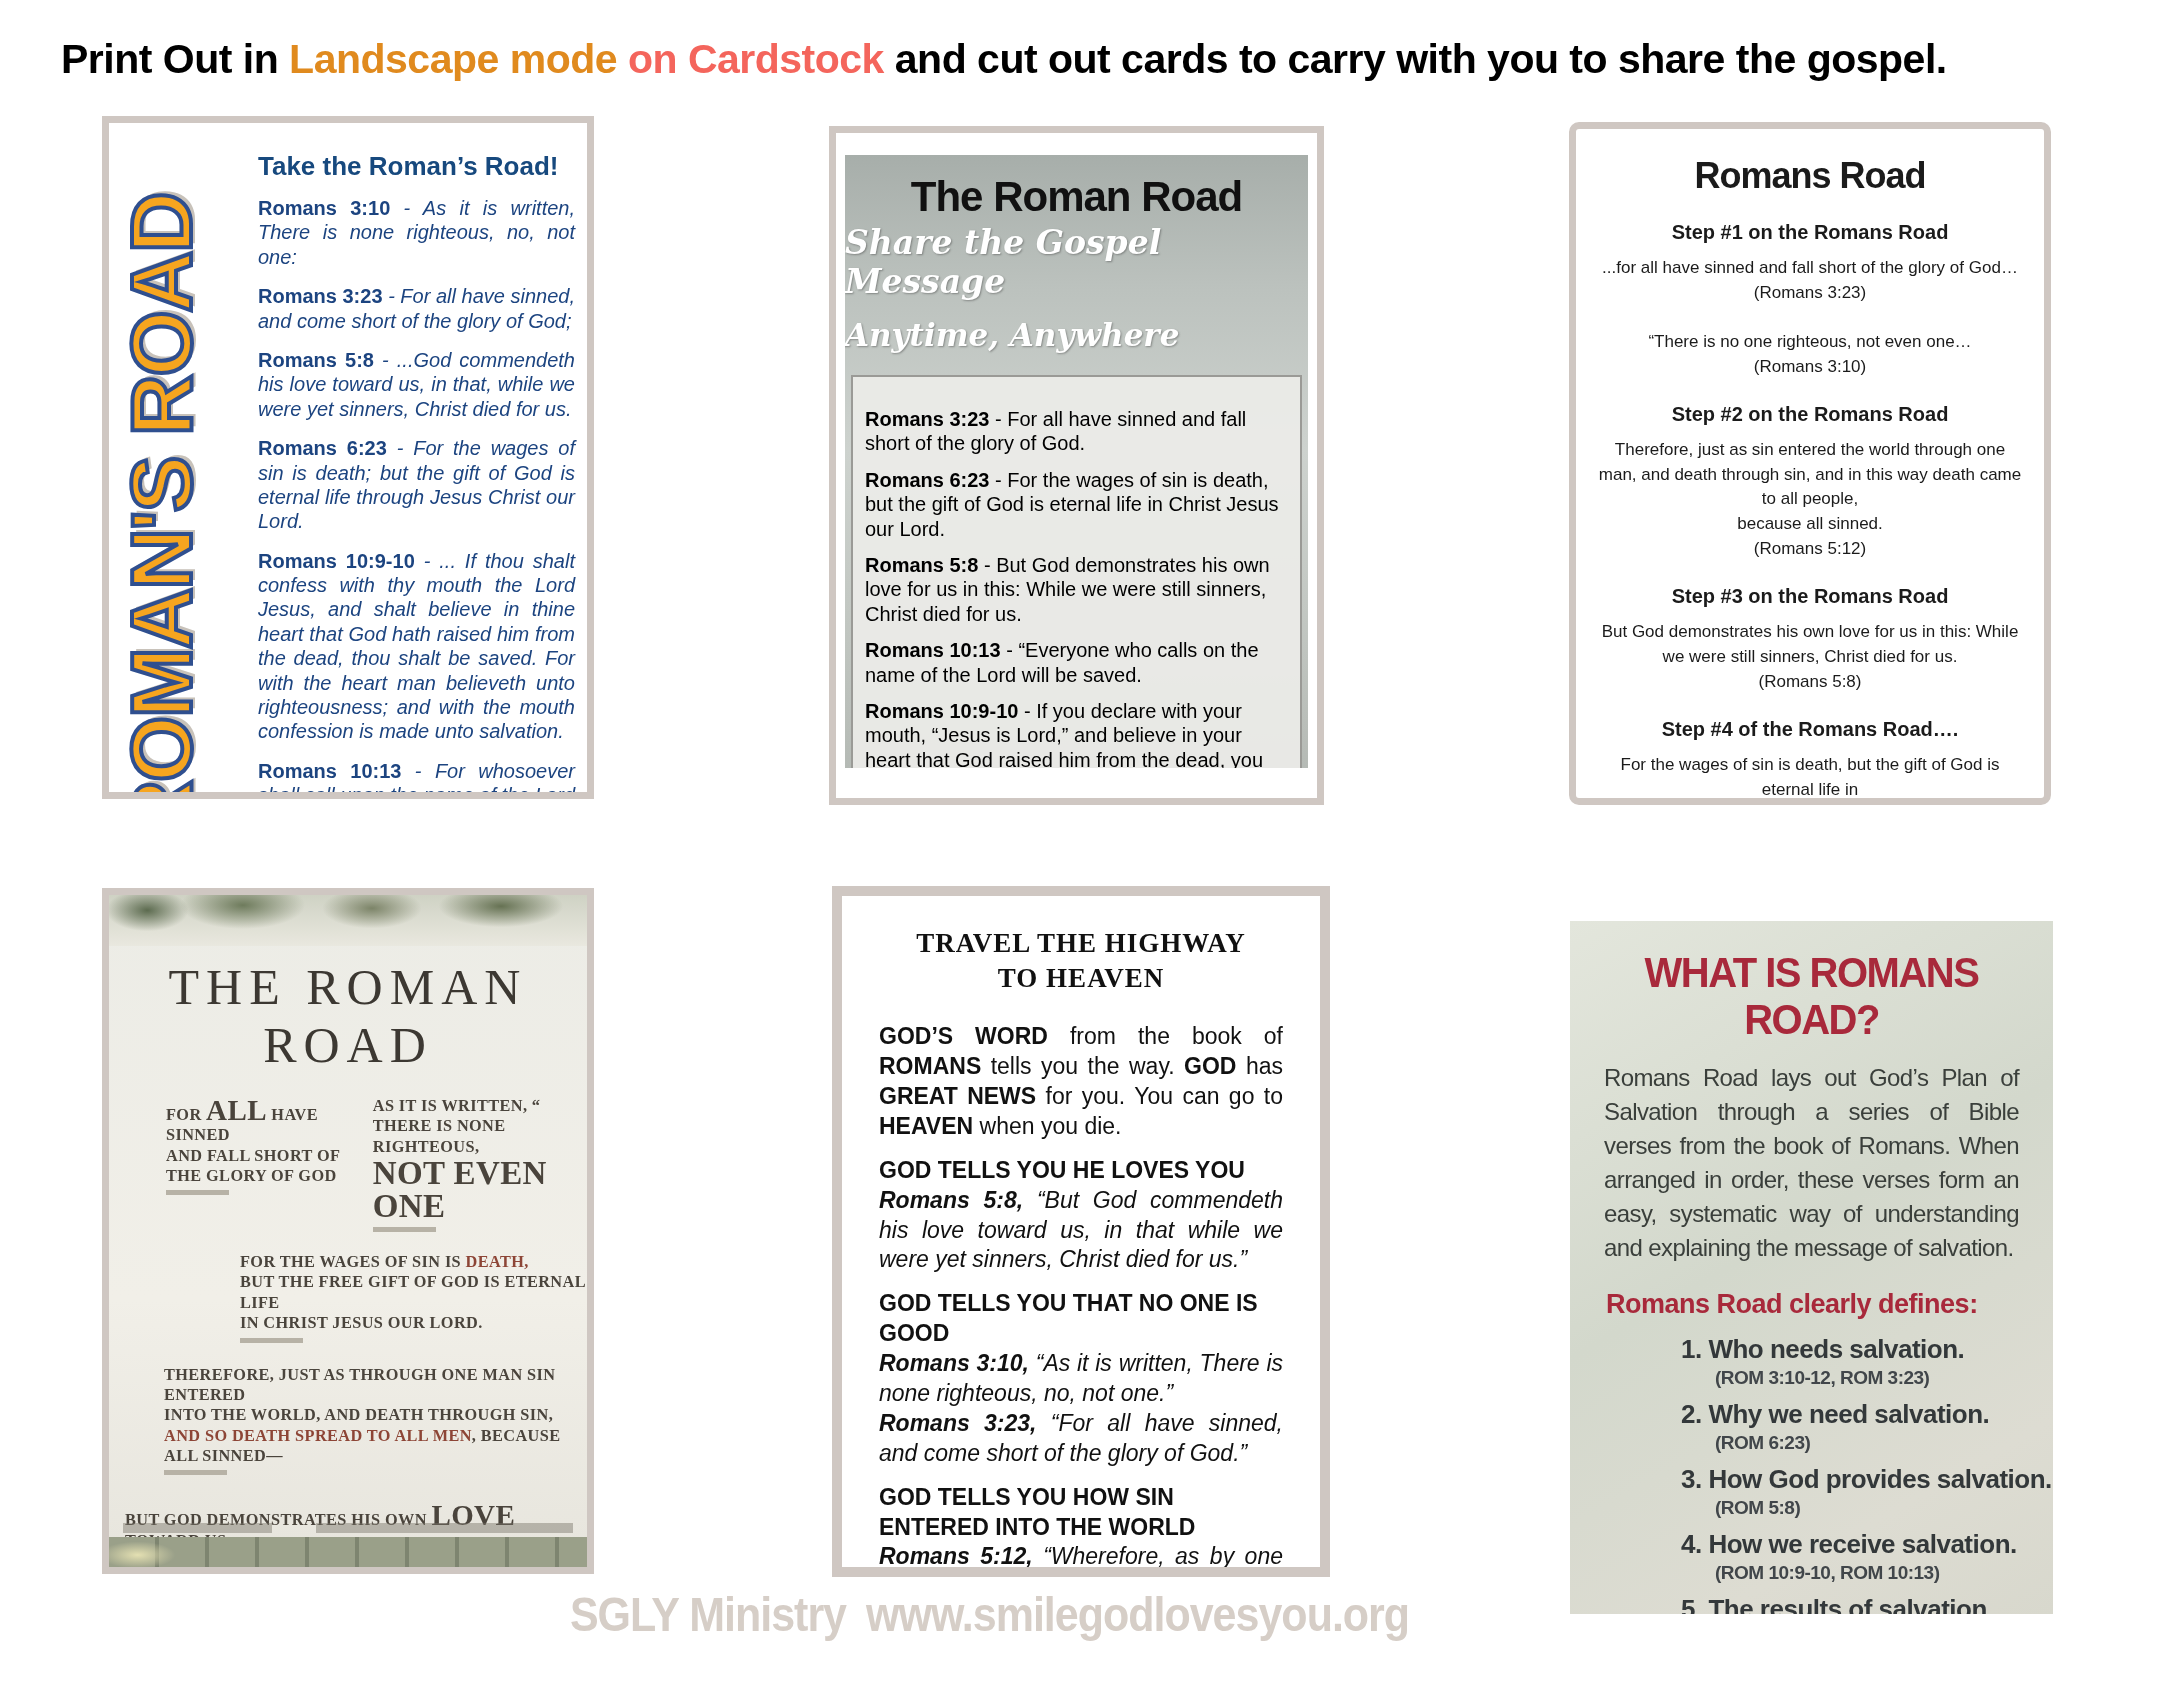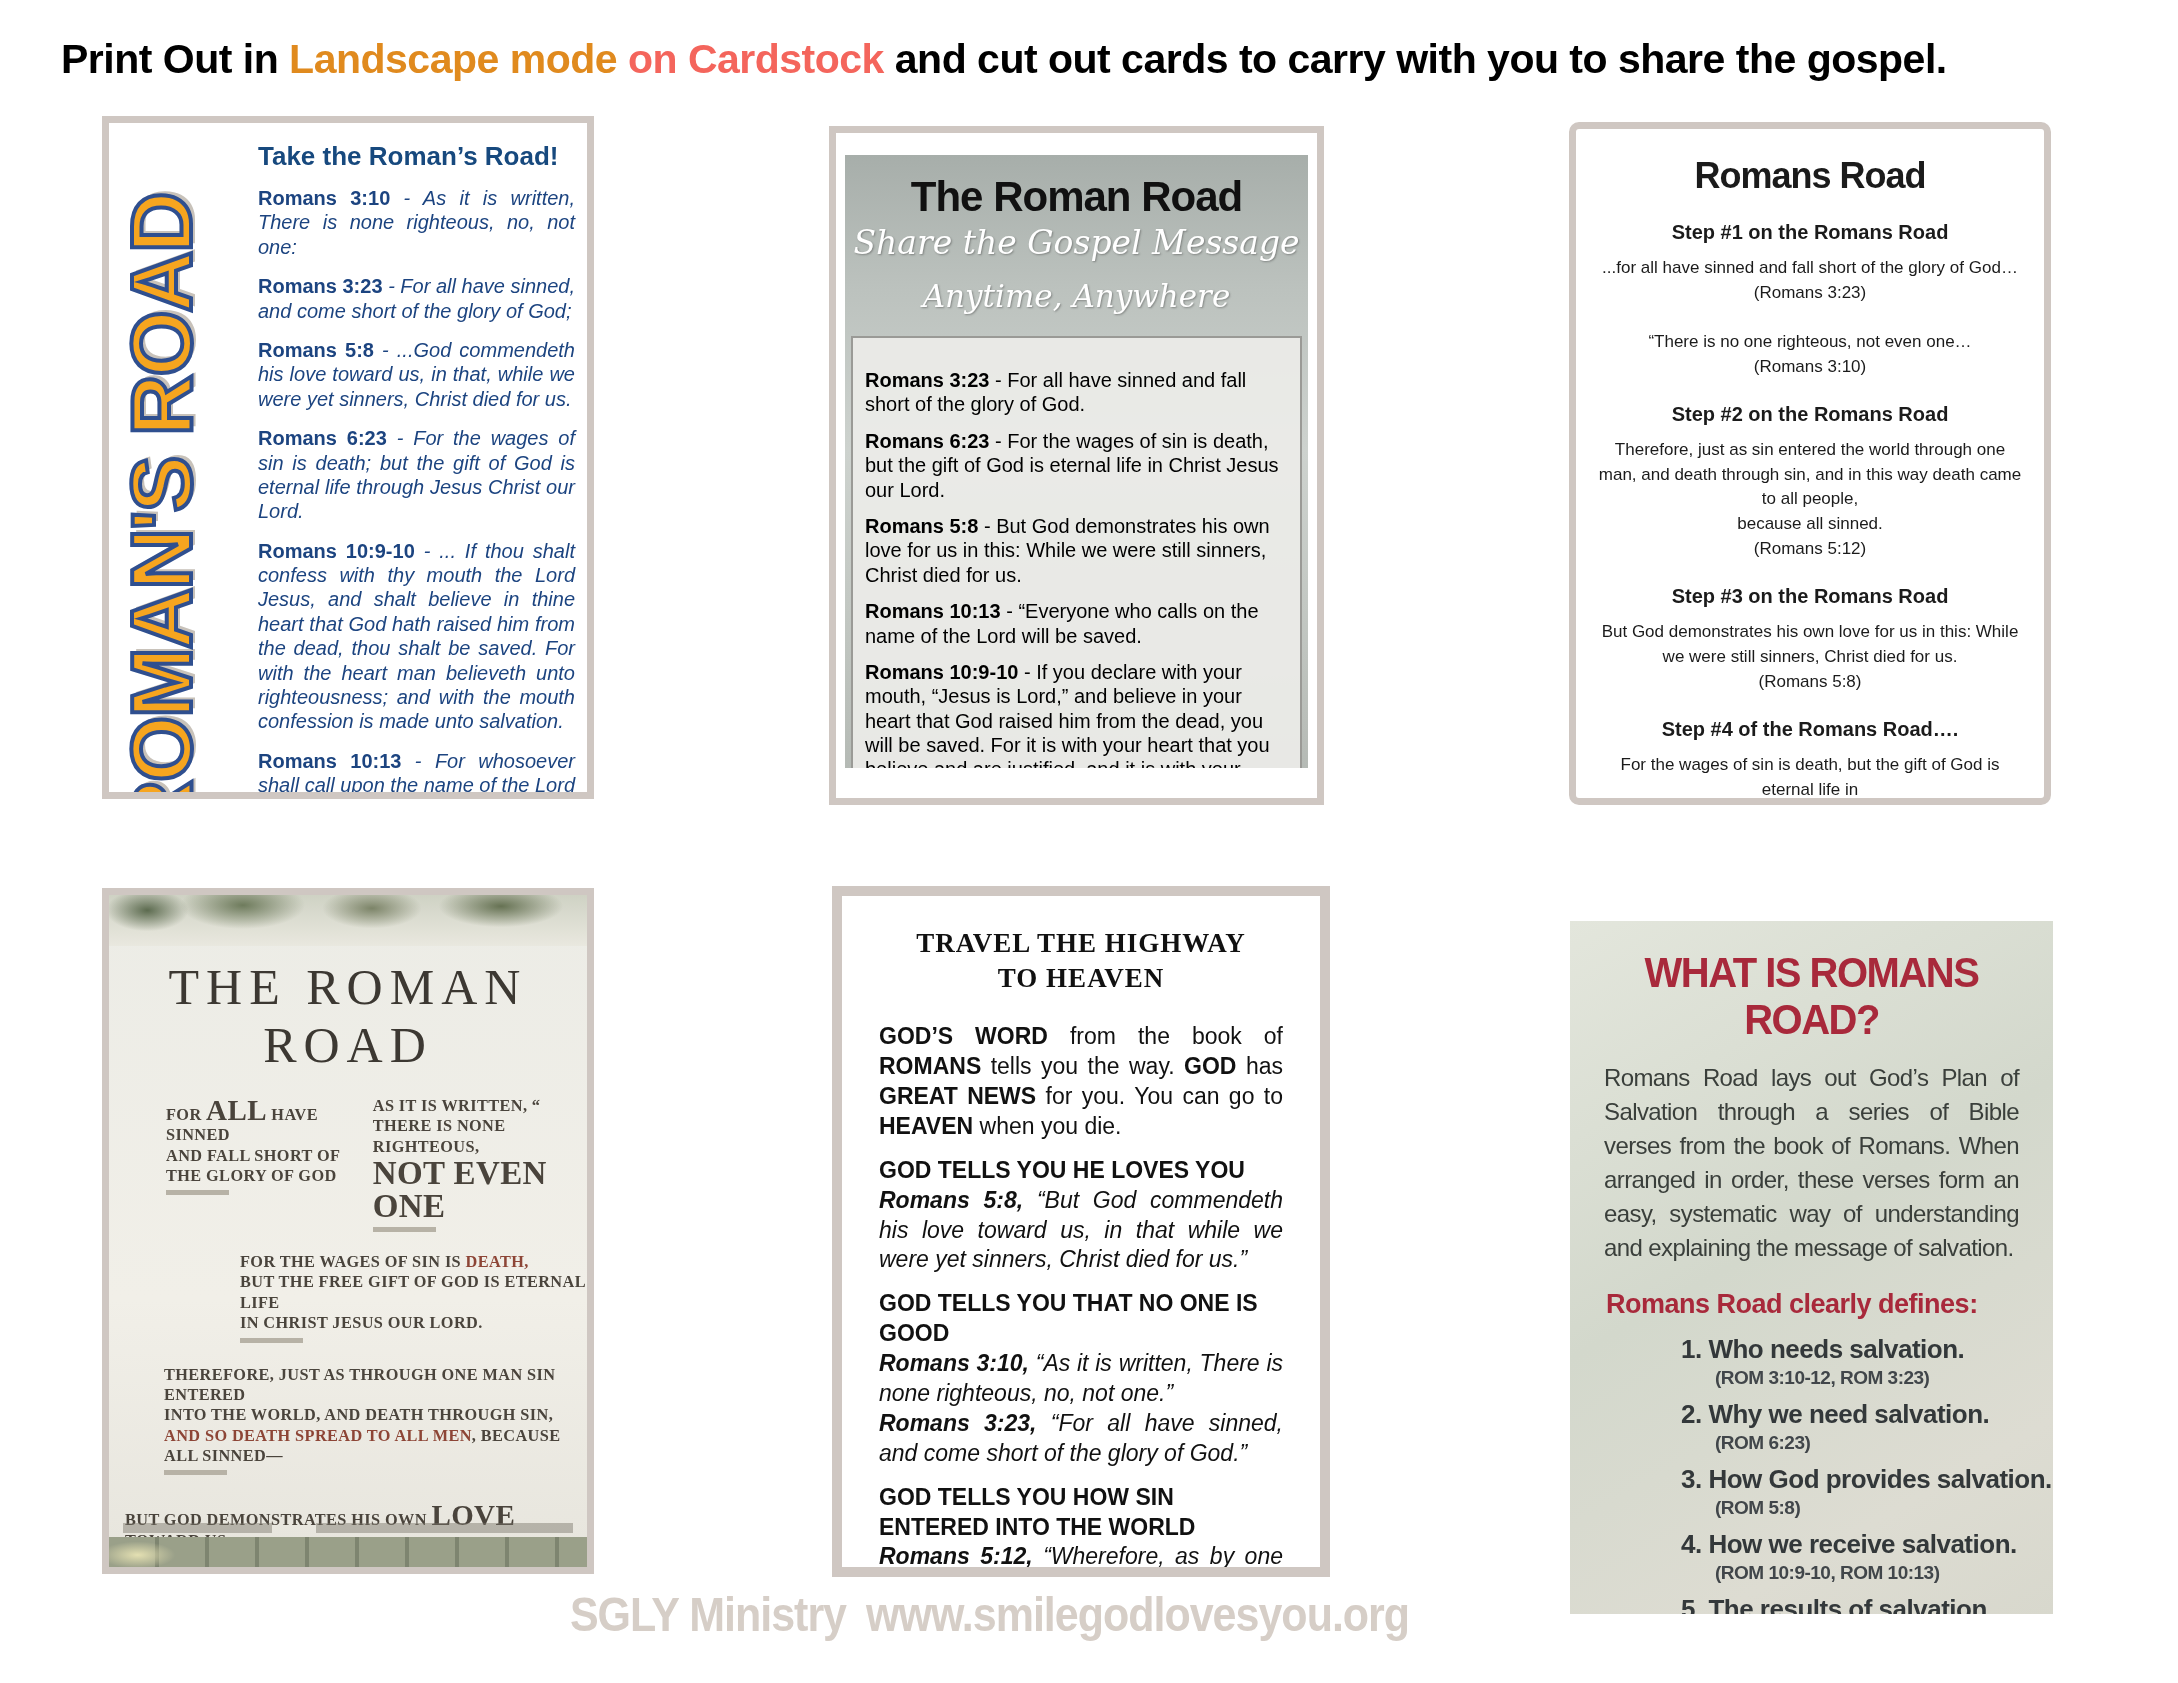--- a/index.html
+++ b/index.html
@@ -14,33 +14,33 @@
 
   
   .card{position:absolute;background:#fff;border:7px solid #cfc7c2;box-sizing:border-box;overflow:hidden;}
 
   
   #card1{left:102px;top:116px;width:492px;height:683px;}
   #card1 .vertical-art{position:absolute;left:-249px;top:327px;width:644px;height:139px;
       transform:rotate(-90deg);transform-origin:center;text-align:center;
       font-size:85px;font-weight:bold;letter-spacing:-2px;color:#f6a51f;
       -webkit-text-stroke:4px #2f4f8f;text-shadow:4px 4px 0 #c8c2ba;white-space:nowrap;}
-  #card1 .col{position:absolute;left:149px;top:18px;width:317px;color:#1c4480;}
+  #card1 .col{position:absolute;left:149px;top:28px;width:317px;color:#1c4480;}
   #card1 h2{margin:0 0 14px 0;font-size:26px;color:#17497e;}
   #card1 p.verse{margin:0 0 15px 0;font-size:20px;line-height:1.22;text-align:justify;}
   #card1 p.verse b{font-style:normal;}
   #card1 p.verse i{font-weight:normal;}
 
   
   #card2{left:829px;top:126px;width:495px;height:679px;padding:22px 9px 30px 9px;}
   #card2 .photo{width:100%;height:100%;box-sizing:border-box;overflow:hidden;
       background:linear-gradient(#a7aeaa 0%,#bcc2be 22%,#cdd2ce 48%,#c2c7c2 75%,#b5bab5 100%);}
   #card2 h2{margin:18px 0 0 0;text-align:center;font-size:42px;color:#111;letter-spacing:-1px;}
-  #card2 .script{text-align:center;color:#fff;font-family:"DejaVu Serif",serif;font-style:italic;
-      font-weight:normal;text-shadow:1px 1px 2px rgba(60,60,60,.45);}
+  #card2 .script{color:#fff;font-family:"DejaVu Serif",serif;font-style:italic;
+      font-weight:bold;text-shadow:1px 1px 2px rgba(60,60,60,.45);}
   #card2 .script.s1{font-size:33px;margin-top:2px;}
   #card2 .script.s2{font-size:31px;margin-top:16px;}
   #card2 .panel{margin:22px 6px 0 6px;padding:30px 12px 10px 12px;background:rgba(236,236,232,.93);
       border:2px solid #9a9a96;color:#000000;}
   #card2 .panel p{margin:0 0 12px 0;font-size:20px;line-height:1.22;}
 
   
   #card3{left:1569px;top:122px;width:482px;height:683px;padding:26px 22px;text-align:center;color:#1b1b1b;border-radius:10px;}
   #card3 h2{margin:0 0 6px 0;font-size:36px;letter-spacing:-1px;}
   #card3 h3{margin:24px 0 12px 0;font-size:20px;}

